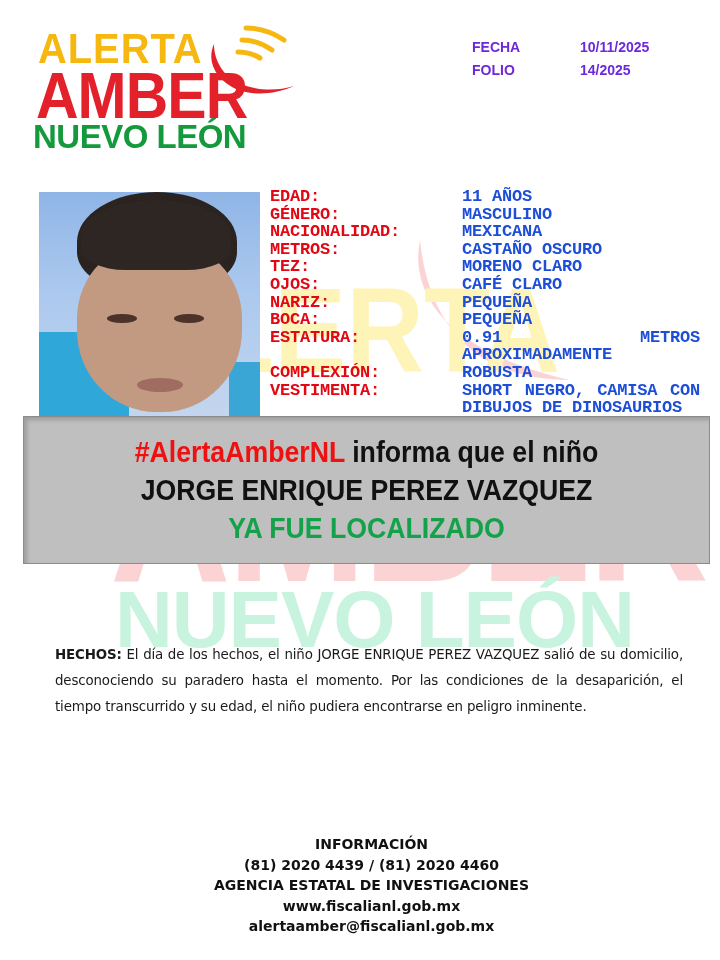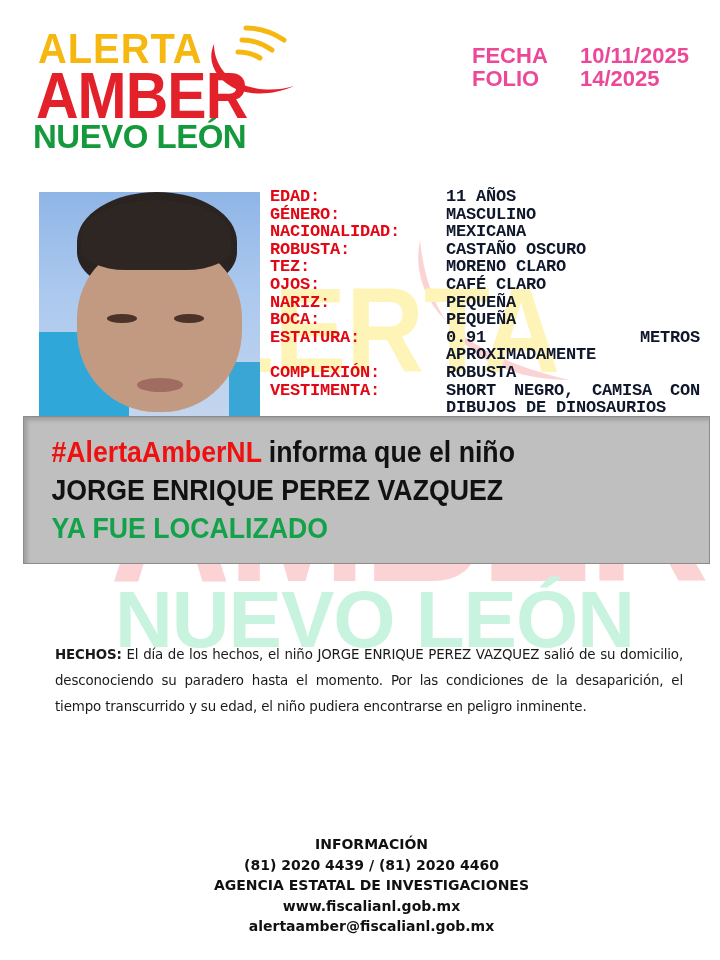--- a/index.html
+++ b/index.html
@@ -8,21 +8,21 @@
 
     
     .logo { position: absolute; left: 28px; top: 22px; width: 260px; height: 130px; }
     .logo-line { position: absolute; left: 0; font-family: "Liberation Sans", sans-serif; font-weight: bold; line-height: 1; white-space: nowrap; }
     .logo-alerta { top: 6px; left: 10px; font-size: 42px; color: #f6b810; letter-spacing: 1px; transform: scaleX(0.95); transform-origin: left; }
     .logo-amber  { top: 42px; left: 8px; font-size: 64px; color: #e3212b; letter-spacing: -1px; transform: scaleX(0.92); transform-origin: left; }
     .logo-nl     { top: 98px; left: 5px; font-size: 33px; color: #149a3c; letter-spacing: -0.5px; }
     .logo-swoosh { position: absolute; left: 170px; top: 0; width: 100px; height: 80px; }
 
     
-    .meta { position: absolute; left: 472px; top: 44px; color: #ec4899; font-family: "Liberation Sans", sans-serif; font-weight: bold; font-size: 22px; line-height: 23px; }
+    .meta { position: absolute; left: 472px; top: 36px; color: #6d28d9; font-family: "Liberation Sans", sans-serif; font-weight: bold; font-size: 14px; line-height: 23px; }
     .meta-row { display: flex; }
     .meta-label { width: 108px; }
 
     
     .watermark { position: absolute; left: 100px; top: 250px; width: 480px; height: 410px; pointer-events: none; }
     .wm { position: absolute; font-family: "Liberation Sans", sans-serif; font-weight: bold; line-height: 1; white-space: nowrap; }
     .wm-alerta { left: 30px; top: 20px; font-size: 120px; color: #fff4b8; transform: scaleX(0.9); transform-origin: left; }
     .wm-amber  { left: 10px; top: 170px; font-size: 190px; color: #fcd3d5; letter-spacing: -4px; transform: scaleX(0.88); transform-origin: left; }
     .wm-nl     { left: 15px; top: 330px; font-size: 80px; color: #c8f3de; letter-spacing: -1px; }
     .wm-swoosh { position: absolute; left: 300px; top: -20px; width: 180px; height: 170px; }
@@ -36,26 +36,26 @@
     .photo .eye { position: absolute; width: 30px; height: 9px; border-radius: 50%; background: #4b3329; top: 122px; }
     .photo .eye.l { left: 68px; } .photo .eye.r { left: 135px; }
     .photo .mouth { position: absolute; left: 98px; top: 186px; width: 46px; height: 14px; border-radius: 50%; background: #a06b60; }
     .photo .shirt { position: absolute; left: 0; top: 140px; width: 90px; height: 100px; background: #2fa7d9; border-radius: 0 60% 0 0; }
     .photo .shirt2 { position: absolute; left: 190px; top: 170px; width: 40px; height: 60px; background: #3aa6d6; }
 
     
     .info { position: absolute; left: 270px; top: 188px; width: 430px; font-family: Liberation Mono, monospace; font-weight: bold; font-size: 17px; line-height: 17.6px; }
     .info-row { display: flex; }
     .info-label { width: 176px; color: #e30613; letter-spacing: -0.2px; white-space: nowrap; }
-    .info-value { flex: 1; color: #0f172a; text-align: justify; letter-spacing: -0.2px; }
+    .info-value { flex: 1; color: #1d4ed8; text-align: justify; letter-spacing: -0.2px; margin-left: 16px; }
 
     
     .banner { position: absolute; left: 23px; top: 416px; width: 687px; height: 148px; background: #bfbfbf;
       border: 1px solid #8c8c8c; box-shadow: inset 3px 3px 4px rgba(0,0,0,0.18);
-      font-family: "Liberation Sans", sans-serif; font-weight: bold; }
+      text-align: center; font-family: "Liberation Sans", sans-serif; font-weight: bold; }
     .banner-line { font-size: 29px; line-height: 38px; white-space: nowrap; transform: scaleX(0.92); }
     .banner-l1 { margin-top: 16px; }
     .hashtag { color: #ee1111; }
     .banner-black { color: #111; }
     .banner-green { color: #13a24a; }
 
     
     .hechos { position: absolute; left: 55px; top: 642px; width: 628px; font-family: "DejaVu Sans", sans-serif; font-size: 13.4px; line-height: 26px; color: #1a1a1a; text-align: justify; letter-spacing: -0.15px; }
     .hechos-label { font-weight: bold; }
 
@@ -115,21 +115,21 @@
   </div>
   <div class="info-row">
     <span class="info-label">GÉNERO:</span>
     <span class="info-value">MASCULINO</span>
   </div>
   <div class="info-row">
     <span class="info-label">NACIONALIDAD:</span>
     <span class="info-value">MEXICANA</span>
   </div>
   <div class="info-row">
-    <span class="info-label">ROBUSTA:</span>
+    <span class="info-label">METROS:</span>
     <span class="info-value">CASTAÑO OSCURO</span>
   </div>
   <div class="info-row">
     <span class="info-label">TEZ:</span>
     <span class="info-value">MORENO CLARO</span>
   </div>
   <div class="info-row">
     <span class="info-label">OJOS:</span>
     <span class="info-value">CAFÉ CLARO</span>
   </div>

